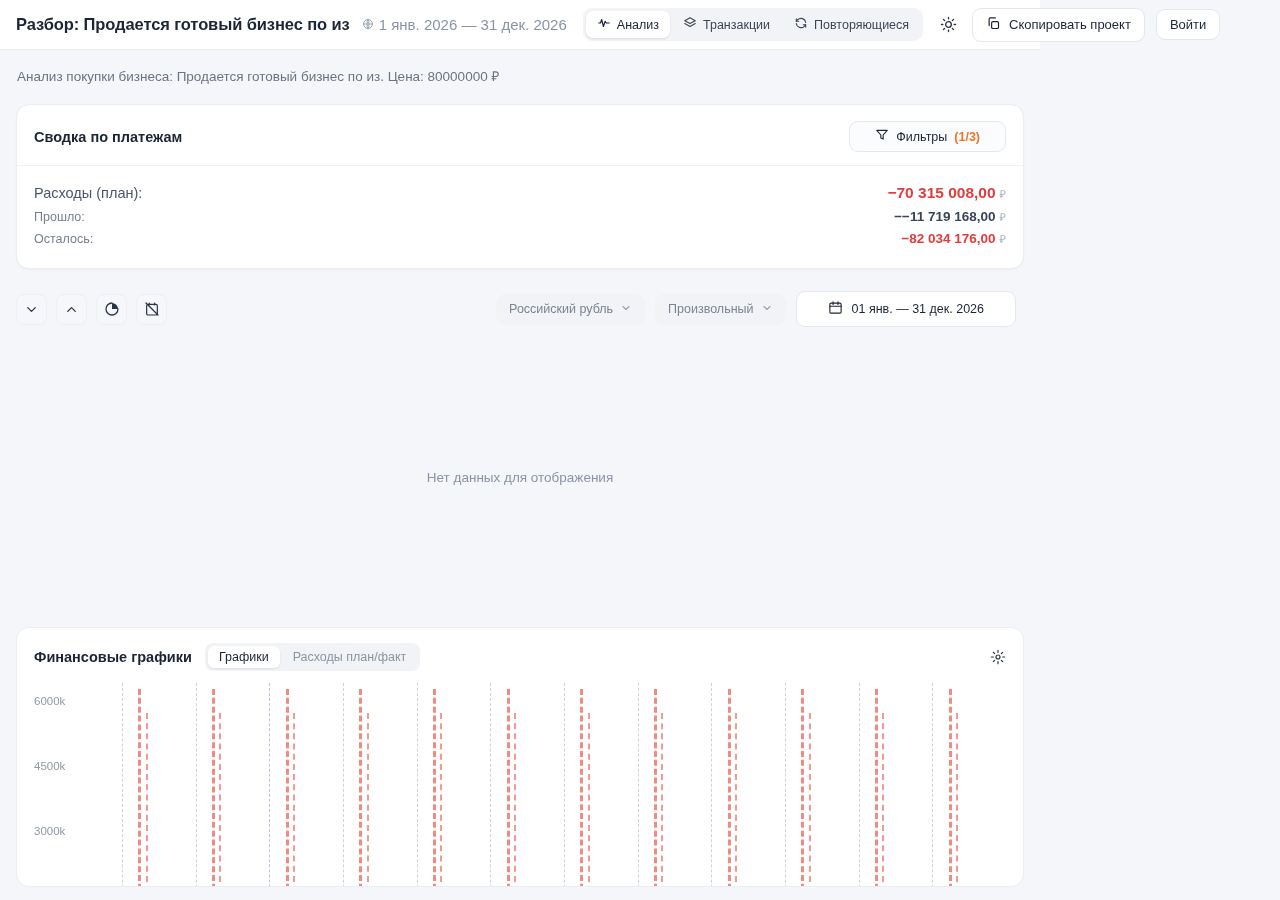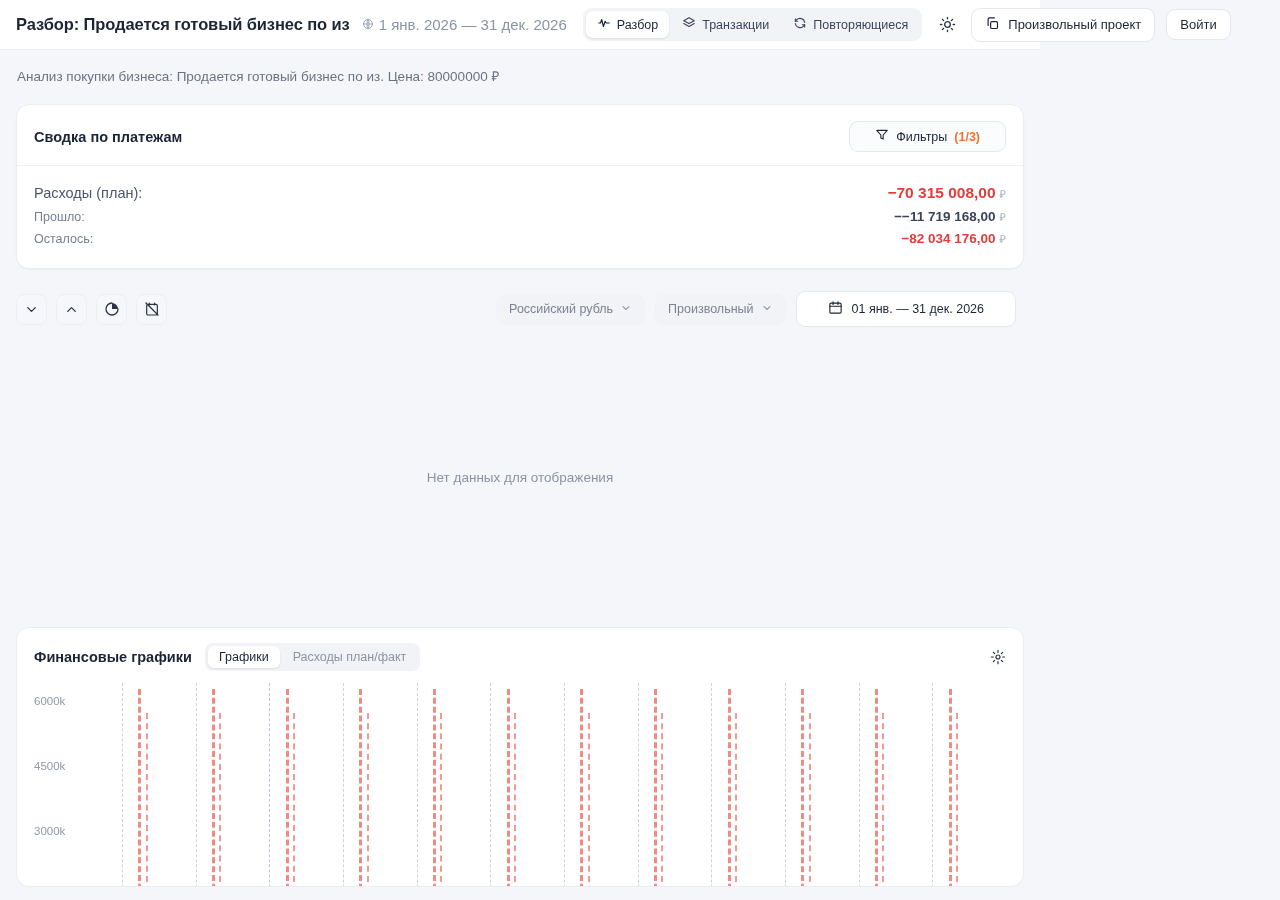--- a/index.html
+++ b/index.html
@@ -264,21 +264,21 @@
       <span>1 янв. 2026 — 31 дек. 2026</span>
     </div>
 
     <div class="tabs">
       <button class="tab active">
         <span>
           <svg width="14" height="14" viewBox="0 0 24 24" fill="none" stroke="#1c2536" stroke-width="2" stroke-linecap="round" stroke-linejoin="round">
             <path d="M3 12h3l2-6 3 12 3-9 2 3h5"></path>
           </svg>
         </span>
-        <span>Разбор</span>
+        <span>Анализ</span>
       </button>
       <button class="tab">
         <span>
           <svg width="14" height="14" viewBox="0 0 24 24" fill="none" stroke="#3c4559" stroke-width="1.9" stroke-linecap="round" stroke-linejoin="round">
             <path d="M12 3 3 8l9 5 9-5-9-5z"></path>
               <path d="M3 13l9 5 9-5"></path>
           </svg>
         </span>
         <span>Транзакции</span>
       </button>
@@ -302,21 +302,21 @@
           <path d="M12 2v2M12 20v2M2 12h2M20 12h2M5 5l1.5 1.5M17.5 17.5L19 19M19 5l-1.5 1.5M6.5 17.5L5 19"></path>
         </svg>
       </div>
       <button class="btn-outline">
         <span>
           <svg width="15" height="15" viewBox="0 0 24 24" fill="none" stroke="#1c2536" stroke-width="1.9" stroke-linecap="round" stroke-linejoin="round">
             <rect x="9" y="9" width="11" height="11" rx="2"></rect>
               <path d="M5 15V5a2 2 0 0 1 2-2h8"></path>
           </svg>
         </span>
-        <span>Произвольный проект</span>
+        <span>Скопировать проект</span>
       </button>
       <button class="btn-outline">
         <span>Войти</span>
       </button>
     </div>
   </div>
 
   <div class="subtitle">Анализ покупки бизнеса: Продается готовый бизнес по из. Цена: 80000000 ₽</div>
 
   <div class="card">

